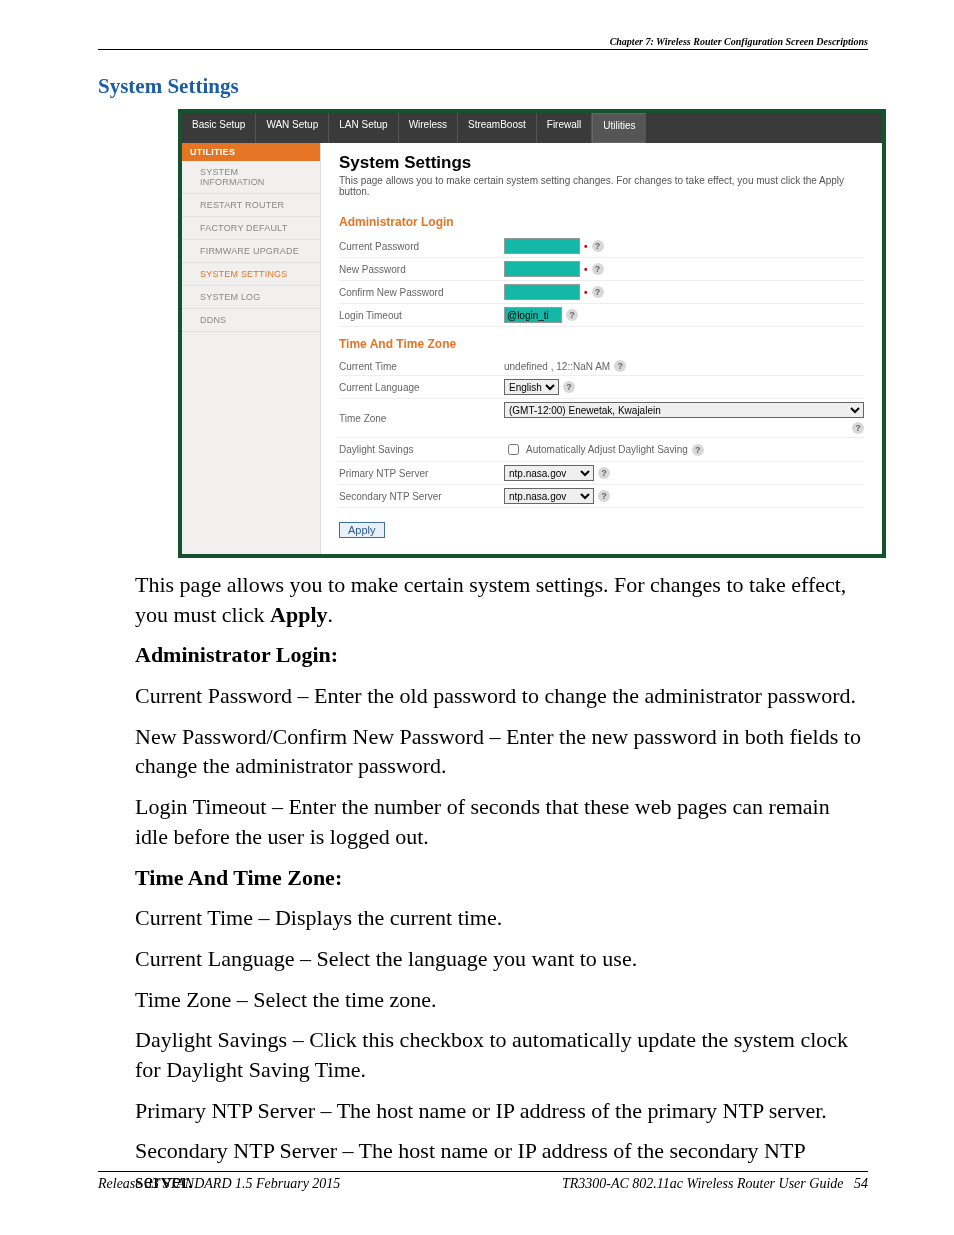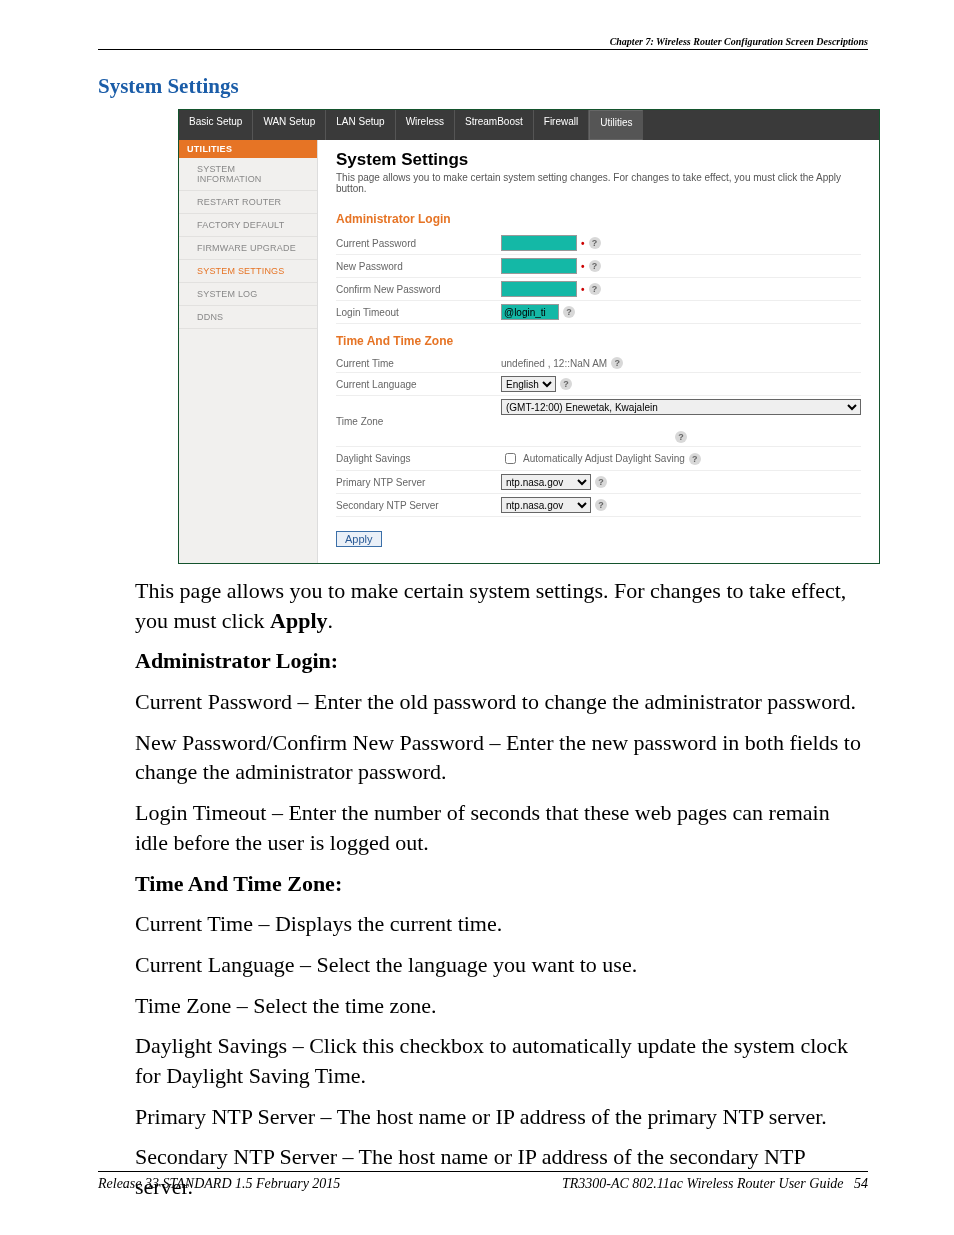--- a/index.html
+++ b/index.html
@@ -2,21 +2,21 @@
 <html><head>
 <meta charset="utf-8">
 <style>
   html,body{margin:0;padding:0;background:#fff;font-family:Georgia,'Times New Roman',serif;color:#000}
   .page{width:954px;height:1235px;position:relative;box-sizing:border-box;padding:36px 86px 40px 98px}
   .chapter-header{text-align:right;font-style:italic;font-weight:bold;font-size:10px;margin-bottom:2px}
   hr.rule{border:none;border-top:1px solid #000;margin:0 0 24px 0}
   hr.bottom-rule{border:none;border-top:1px solid #000;margin:0}
   .section-title{color:#1b5da8;font-family:Georgia,serif;font-weight:bold;font-size:21px;margin:6px 0 10px 0}
   .screenshot-wrap{margin-left:80px;margin-bottom:12px}
-  .screenshot{border:1px solid #14532d;width:700px;font-family:Arial,Helvetica,sans-serif;background:#fff}
+  .screenshot{border:4px solid #14532d;width:700px;font-family:Arial,Helvetica,sans-serif;background:#fff}
   .main-nav{background:#3a3a3a;color:#fff;font-size:10px;display:flex}
   .main-nav .tab{padding:6px 10px;border-right:1px solid #555;cursor:pointer}
   .main-nav .tab.sel{background:#555}
   .content-area{display:flex}
   .sidebar{width:148px;background:#f1f0ee;border-right:1px solid #ddd;font-size:9px;color:#888}
   .sidebar .hd{background:#e67425;color:#fff;font-weight:bold;padding:4px 8px;letter-spacing:.3px}
   .sidebar .itm{padding:6px 18px;border-bottom:1px solid #e2e1df;text-transform:uppercase;letter-spacing:.2px}
   .sidebar .itm.active{color:#e67425}
   .main{flex:1;padding:10px 18px 16px 18px}
   .main h2{font-family:Arial;font-size:17px;font-weight:bold;margin:0 0 2px 0;color:#000}
@@ -121,21 +121,21 @@
           </div>
           <div class="row">
             <div class="lbl">Current Language</div>
             <div class="val">
               <select class="sel"><option>English</option></select>
               <span class="help">?</span>
             </div>
           </div>
           <div class="row">
             <div class="lbl">Time Zone</div>
-            <div class="val" style="flex-direction:column;align-items:center;gap:16px">
+            <div class="val" style="flex-direction:column;align-items:flex-end;gap:4px">
               <select class="sel wide"><option>(GMT-12:00) Enewetak, Kwajalein</option></select>
               <span class="help">?</span>
             </div>
           </div>
           <div class="row">
             <div class="lbl">Daylight Savings</div>
             <div class="val">
               <input type="checkbox" class="chk" style="">
               <span>Automatically Adjust Daylight Saving</span>
               <span class="help">?</span>

